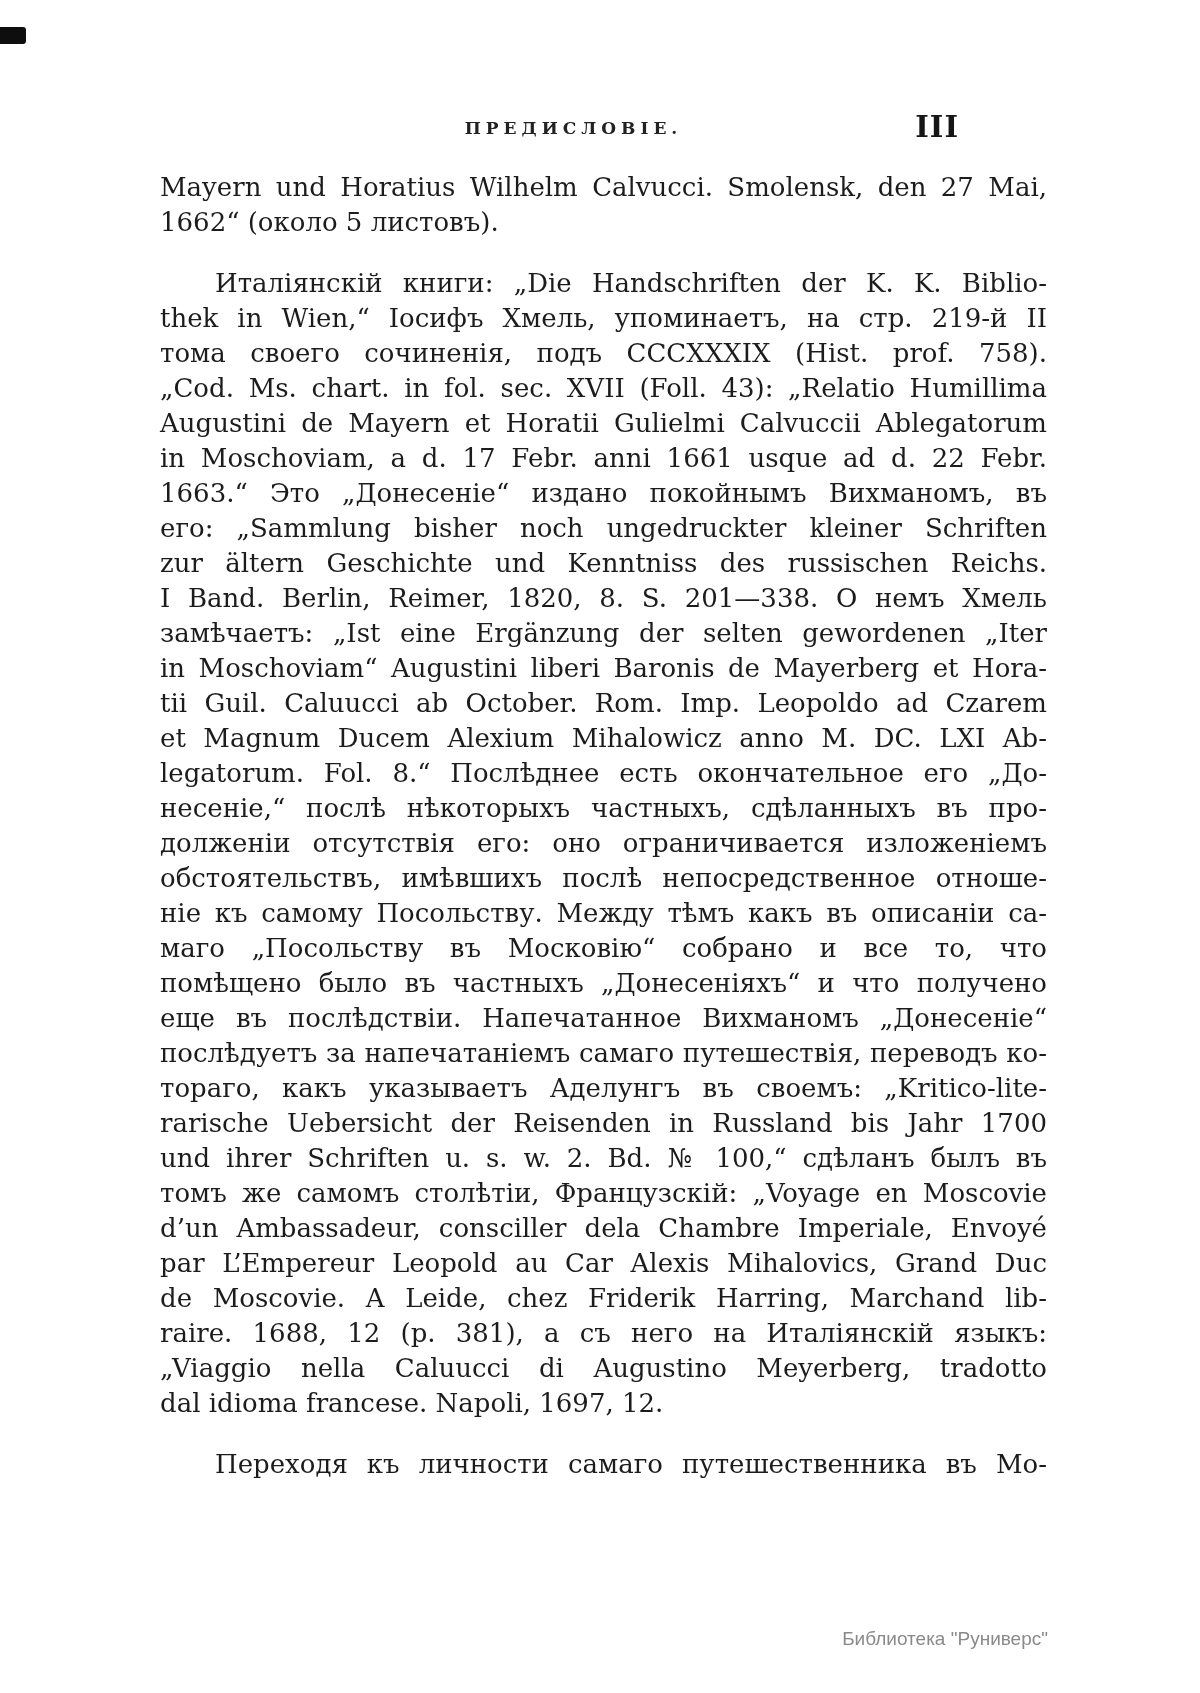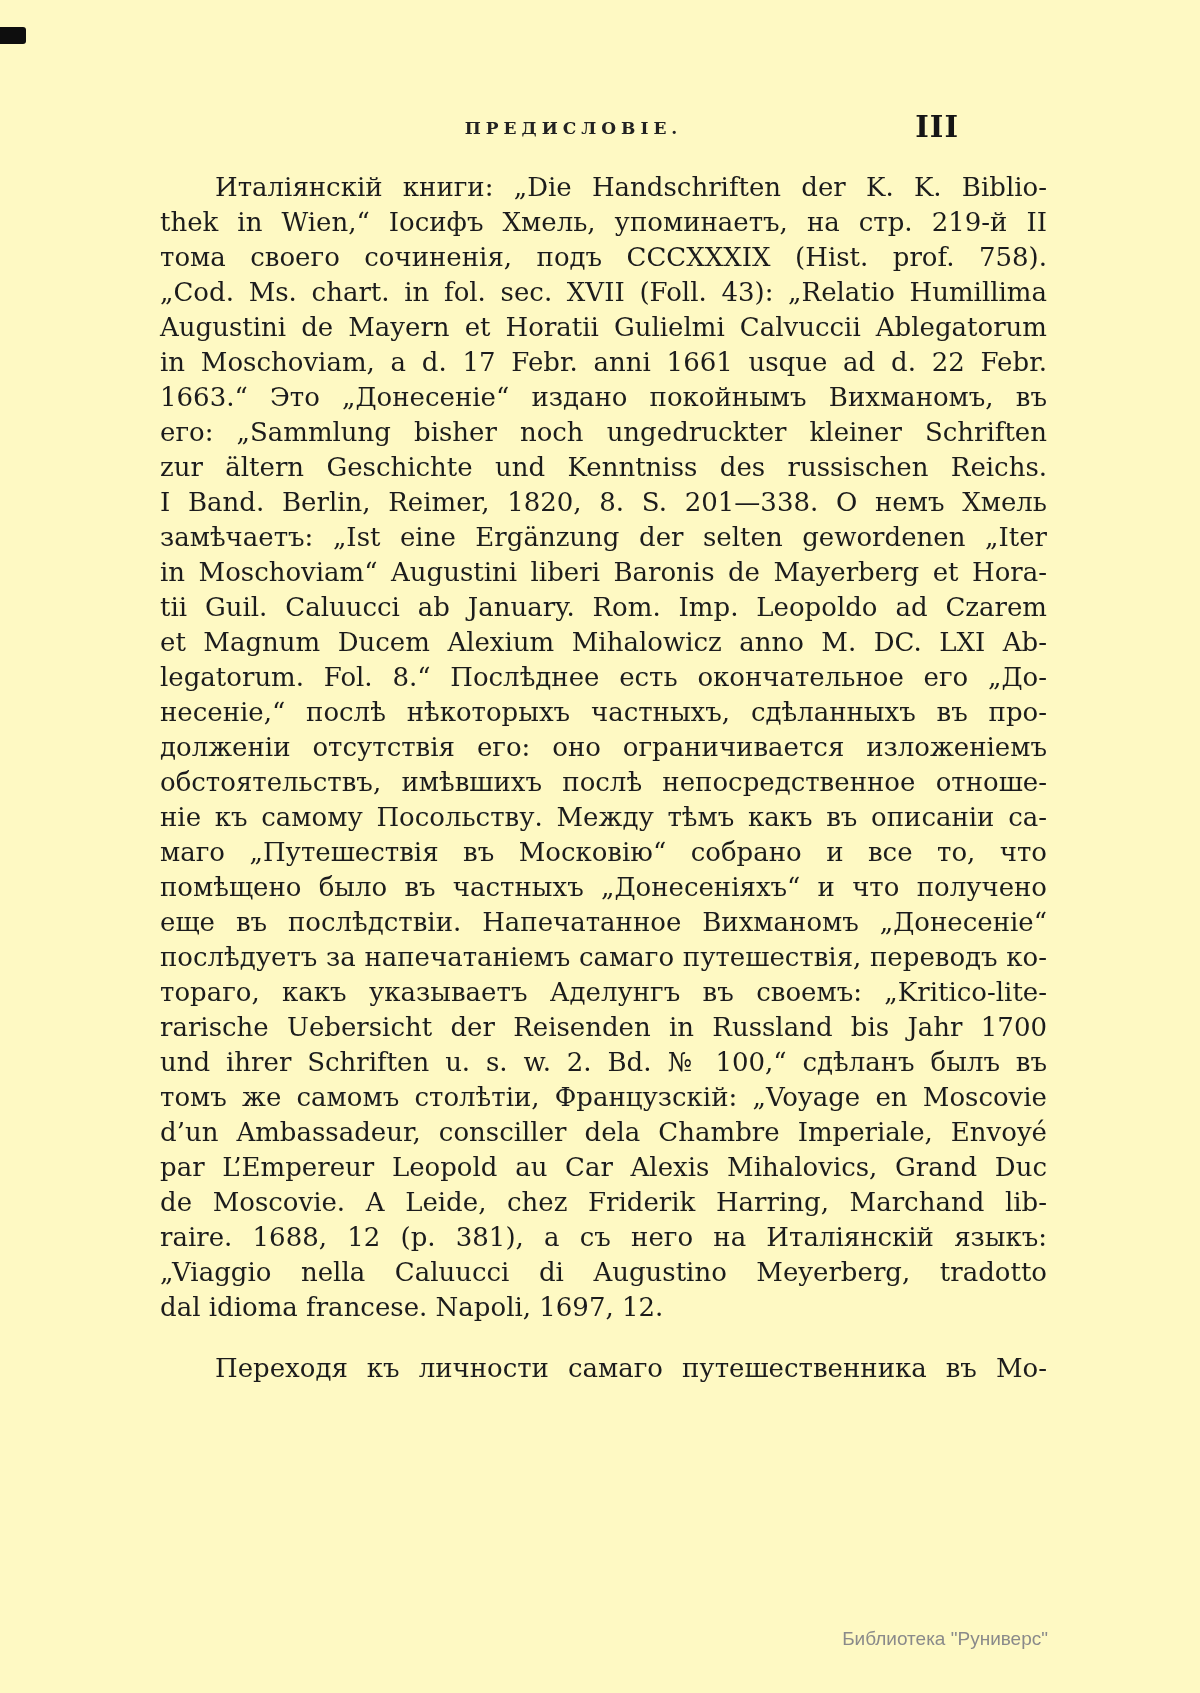--- a/index.html
+++ b/index.html
@@ -6,21 +6,21 @@
   html, body { background: #e8e8e6; }
   body {
     width: 1200px;
     height: 1693px;
     position: relative;
     font-family: "DejaVu Serif", serif;
   }
   .page {
     position: absolute;
     inset: 0;
-    background: #fef9c3;
+    background: #ffffff;
     color: #1e1e1e;
     overflow: hidden;
   }
   .scan-artifact {
     position: absolute;
     left: 0;
     top: 27px;
     width: 26px;
     height: 17px;
     background: #0e0e0e;
@@ -88,40 +88,44 @@
 <div class="page">
   <div class="scan-artifact"></div>
 
   <div class="page-header">
     <div class="header-title">ПРЕДИСЛОВІЕ.</div>
     <div class="page-number">III</div>
   </div>
 
   <div class="text-block">
       <div class="paragraph">
+        <div class="line">Mayern und Horatius Wilhelm Calvucci. Smolensk, den 27 Mai,</div>
+        <div class="line last">1662“ (около 5 листовъ).</div>
+      </div>
+      <div class="paragraph">
         <div class="line first-indent">Италіянскій книги: „Die Handschriften der K. K. Biblio-</div>
         <div class="line">thek in Wien,“ Іосифъ Хмель, упоминаетъ, на стр. 219-й II</div>
         <div class="line">тома своего сочиненія, подъ CCCXXXIX (Hist. prof. 758).</div>
         <div class="line">„Cod. Ms. chart. in fol. sec. XVII (Foll. 43): „Relatio Humillima</div>
         <div class="line">Augustini de Mayern et Horatii Gulielmi Calvuccii Ablegatorum</div>
         <div class="line">in Moschoviam, a d. 17 Febr. anni 1661 usque ad d. 22 Febr.</div>
         <div class="line">1663.“ Это „Донесеніе“ издано покойнымъ Вихманомъ, въ</div>
         <div class="line">его: „Sammlung bisher noch ungedruckter kleiner Schriften</div>
         <div class="line">zur ältern Geschichte und Kenntniss des russischen Reichs.</div>
         <div class="line">I Band. Berlin, Reimer, 1820, 8. S. 201—338. О немъ Хмель</div>
         <div class="line">замѣчаетъ: „Ist eine Ergänzung der selten gewordenen „Iter</div>
         <div class="line">in Moschoviam“ Augustini liberi Baronis de Mayerberg et Hora-</div>
-        <div class="line">tii Guil. Caluucci ab January. Rom. Imp. Leopoldo ad Czarem</div>
+        <div class="line">tii Guil. Caluucci ab October. Rom. Imp. Leopoldo ad Czarem</div>
         <div class="line">et Magnum Ducem Alexium Mihalowicz anno M. DC. LXI Ab-</div>
         <div class="line">legatorum. Fol. 8.“ Послѣднее есть окончательное его „До-</div>
         <div class="line">несеніе,“ послѣ нѣкоторыхъ частныхъ, сдѣланныхъ въ про-</div>
         <div class="line">долженіи отсутствія его: оно ограничивается изложеніемъ</div>
         <div class="line">обстоятельствъ, имѣвшихъ послѣ непосредственное отноше-</div>
         <div class="line">ніе къ самому Посольству. Между тѣмъ какъ въ описаніи са-</div>
-        <div class="line">маго „Путешествія въ Московію“ собрано и все то, что</div>
+        <div class="line">маго „Посольству въ Московію“ собрано и все то, что</div>
         <div class="line">помѣщено было въ частныхъ „Донесеніяхъ“ и что получено</div>
         <div class="line">еще въ послѣдствіи. Напечатанное Вихманомъ „Донесеніе“</div>
         <div class="line">послѣдуетъ за напечатаніемъ самаго путешествія, переводъ ко-</div>
         <div class="line">тораго, какъ указываетъ Аделунгъ въ своемъ: „Kritico-lite-</div>
         <div class="line">rarische Uebersicht der Reisenden in Russland bis Jahr 1700</div>
         <div class="line">und ihrer Schriften u. s. w. 2. Bd. № 100,“ сдѣланъ былъ въ</div>
         <div class="line">томъ же самомъ столѣтіи, Французскій: „Voyage en Moscovie</div>
         <div class="line">d’un Ambassadeur, consciller dela Chambre Imperiale, Envoyé</div>
         <div class="line">par L’Empereur Leopold au Car Alexis Mihalovics, Grand Duc</div>
         <div class="line">de Moscovie. A Leide, chez Friderik Harring, Marchand lib-</div>

